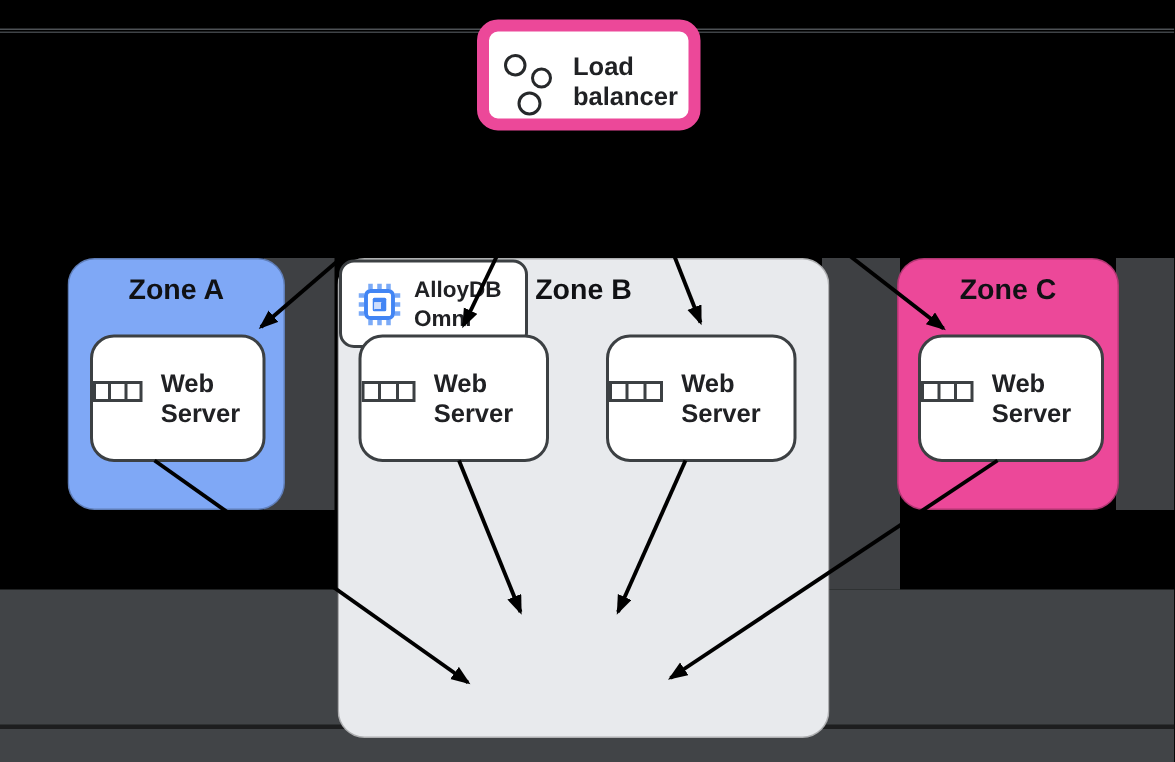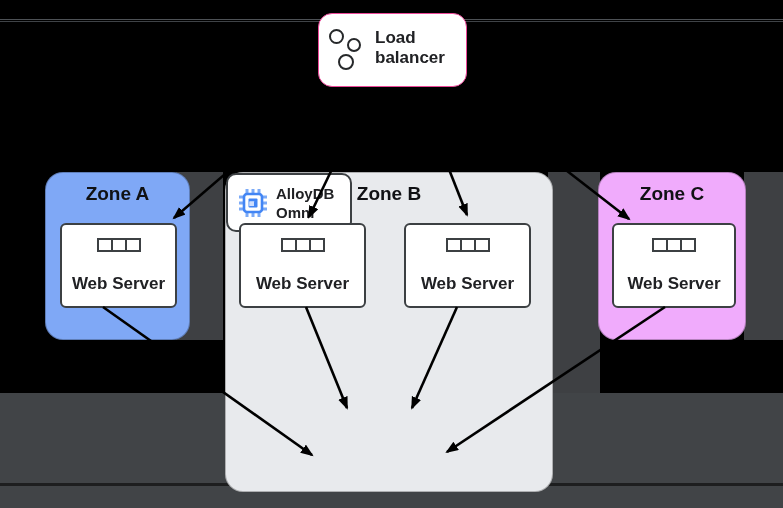--- a/index.html
+++ b/index.html
@@ -8,32 +8,32 @@
     font-family:"Liberation Sans",sans-serif;color:#202124;
   }
   .stage *{box-sizing:border-box;}
   
   .rule{position:absolute;left:0;width:783px;height:1px;background:#4d5155;}
   .rule.r2{background:#3f4347;}
   .gap-strip{position:absolute;background:#3e4043;}
   .bottom-band{position:absolute;left:0;top:393px;width:783px;height:115px;background:#414447;}
   .band-line{position:absolute;left:0;top:90px;width:783px;height:3px;background:#1d1e1f;}
   
-  .node{position:absolute;background:#fff;border:1px solid #ec4899;border-radius:14px;}
+  .node{position:absolute;background:#fff;border:8px solid #ec4899;border-radius:14px;}
   .lb{left:318px;top:13px;width:149px;height:74px;z-index:5;}
   .lb-circle{position:absolute;border:2.5px solid #26282a;border-radius:50%;background:#fff;}
   .lb-text{position:absolute;left:56px;top:14px;width:86px;font-size:17px;line-height:20px;font-weight:bold;}
   .zone{position:absolute;border-radius:18px;border:1px solid rgba(0,0,0,.25);z-index:2;}
   .zone-a{left:45px;top:172px;width:145px;height:168px;background:#7fa8f6;}
   .zone-b{left:225px;top:172px;width:328px;height:320px;background:#e8eaed;}
-  .zone-c{left:598px;top:172px;width:148px;height:168px;background:#f0abfc;}
+  .zone-c{left:598px;top:172px;width:148px;height:168px;background:#ec4899;}
   .zone-label{position:absolute;top:10px;left:0;right:0;text-align:center;
     font-size:19px;font-weight:bold;color:#101114;}
-  .ws{position:absolute;background:#fff;border:2.5px solid #3c4043;border-radius:6px;
-    display:flex;flex-direction:column;align-items:center;justify-content:center;gap:12px;}
+  .ws{position:absolute;background:#fff;border:2.5px solid #3c4043;border-radius:16px;
+    display:flex;flex-direction:row;align-items:center;justify-content:center;gap:12px;}
   .ws-a{left:14px;top:50px;width:117px;height:85px;}
   .ws-b1{left:13px;top:50px;width:127px;height:85px;}
   .ws-b2{left:178px;top:50px;width:127px;height:85px;}
   .ws-c{left:13px;top:50px;width:124px;height:85px;}
   .server-icon{width:44px;height:14px;border:2px solid #3c4043;display:flex;margin-bottom:10px;background:#fff;}
   .server-icon .cell{flex:1;}
   .server-icon .cell + .cell{border-left:2px solid #3c4043;}
   .ws-label{font-size:17px;font-weight:bold;color:#202124;}
   .alloydb{left:92px;top:241px;width:126px;height:59px;background:#fff;border:2.5px solid #3c4043;
     border-radius:10px;display:flex;align-items:center;justify-content:flex-start;padding-left:11px;}

